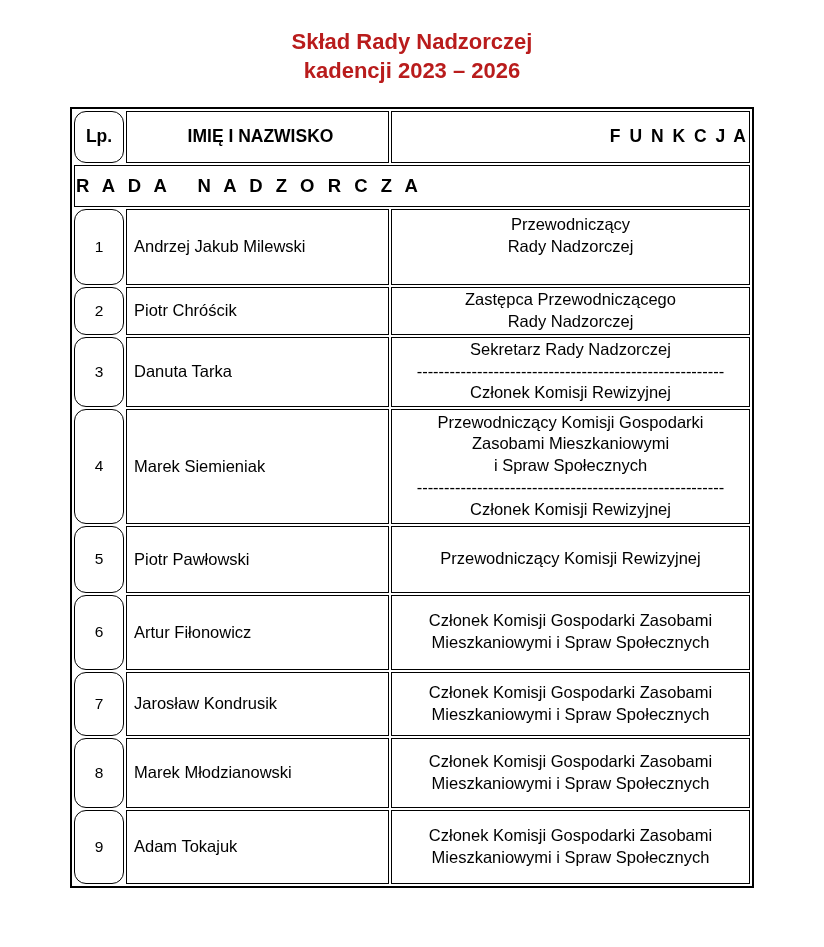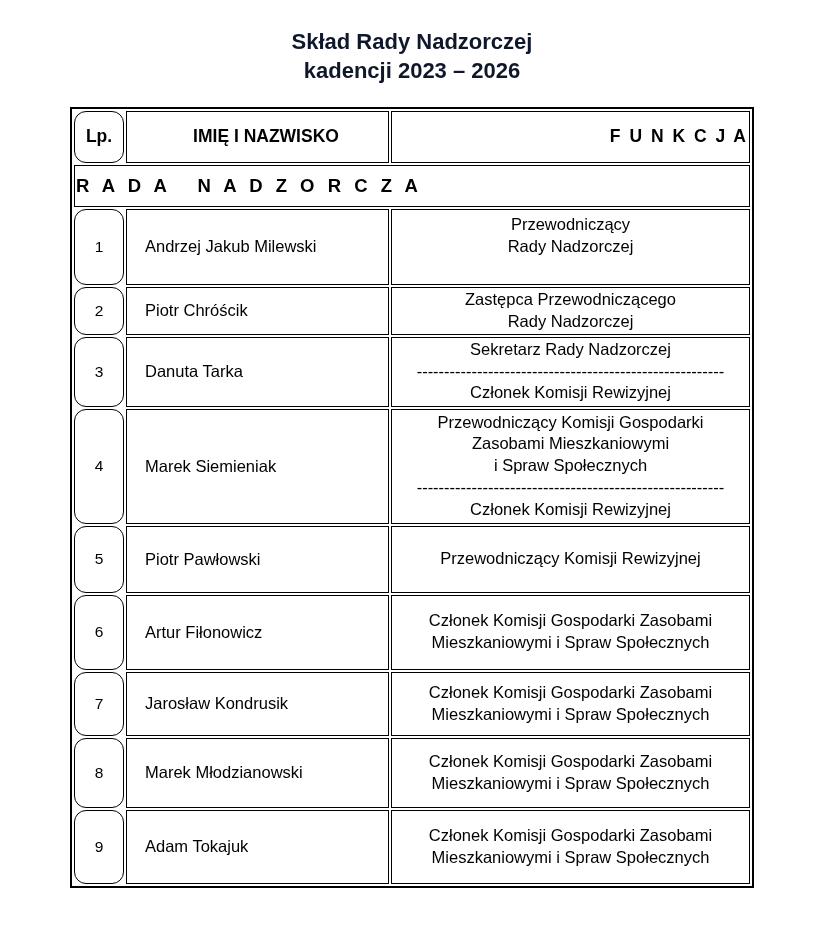--- a/index.html
+++ b/index.html
@@ -42,21 +42,21 @@
   }
   .header-row th {
     font-weight: bold;
     font-size: 17.5px;
     height: 52px;
     text-align: center;
     white-space: pre;
   }
   .header-row th.col-fn { letter-spacing: 2px; text-align: right; }
   .col-lp  { width: 50px; text-align: center; border-radius: 12px; }
-  .col-name{ width: 263px; text-align: left; padding-left: 18px; }
+  .col-name{ width: 263px; text-align: left; padding-left: 7px; }
   .col-fn  { text-align: center; }
   .section-row td {
     height: 42px;
     font-weight: bold;
     font-size: 18.5px;
     letter-spacing: 4px;
     white-space: pre;
   }
   .member-row td { font-size: 16.5px; }
   .member-row .col-lp { font-size: 15.5px; }
@@ -66,21 +66,21 @@
     white-space: nowrap;
     overflow: hidden;
     padding: 0 6px;
   }
 </style>
 </head>
 <body>
 
 <div class="page">
 
-  <div class="doc-title" style="color: #0f172a;">
+  <div class="doc-title" style="color: #b91c1c;">
     <div>Skład Rady Nadzorczej</div>
     <div>kadencji 2023 – 2026</div>
   </div>
 
   <table class="board-table">
     <tbody>
       <tr class="header-row">
         <th class="col-lp">Lp.</th>
         <th class="col-name">IMIĘ I NAZWISKO</th>
         <th class="col-fn">F U N K C J A</th>

